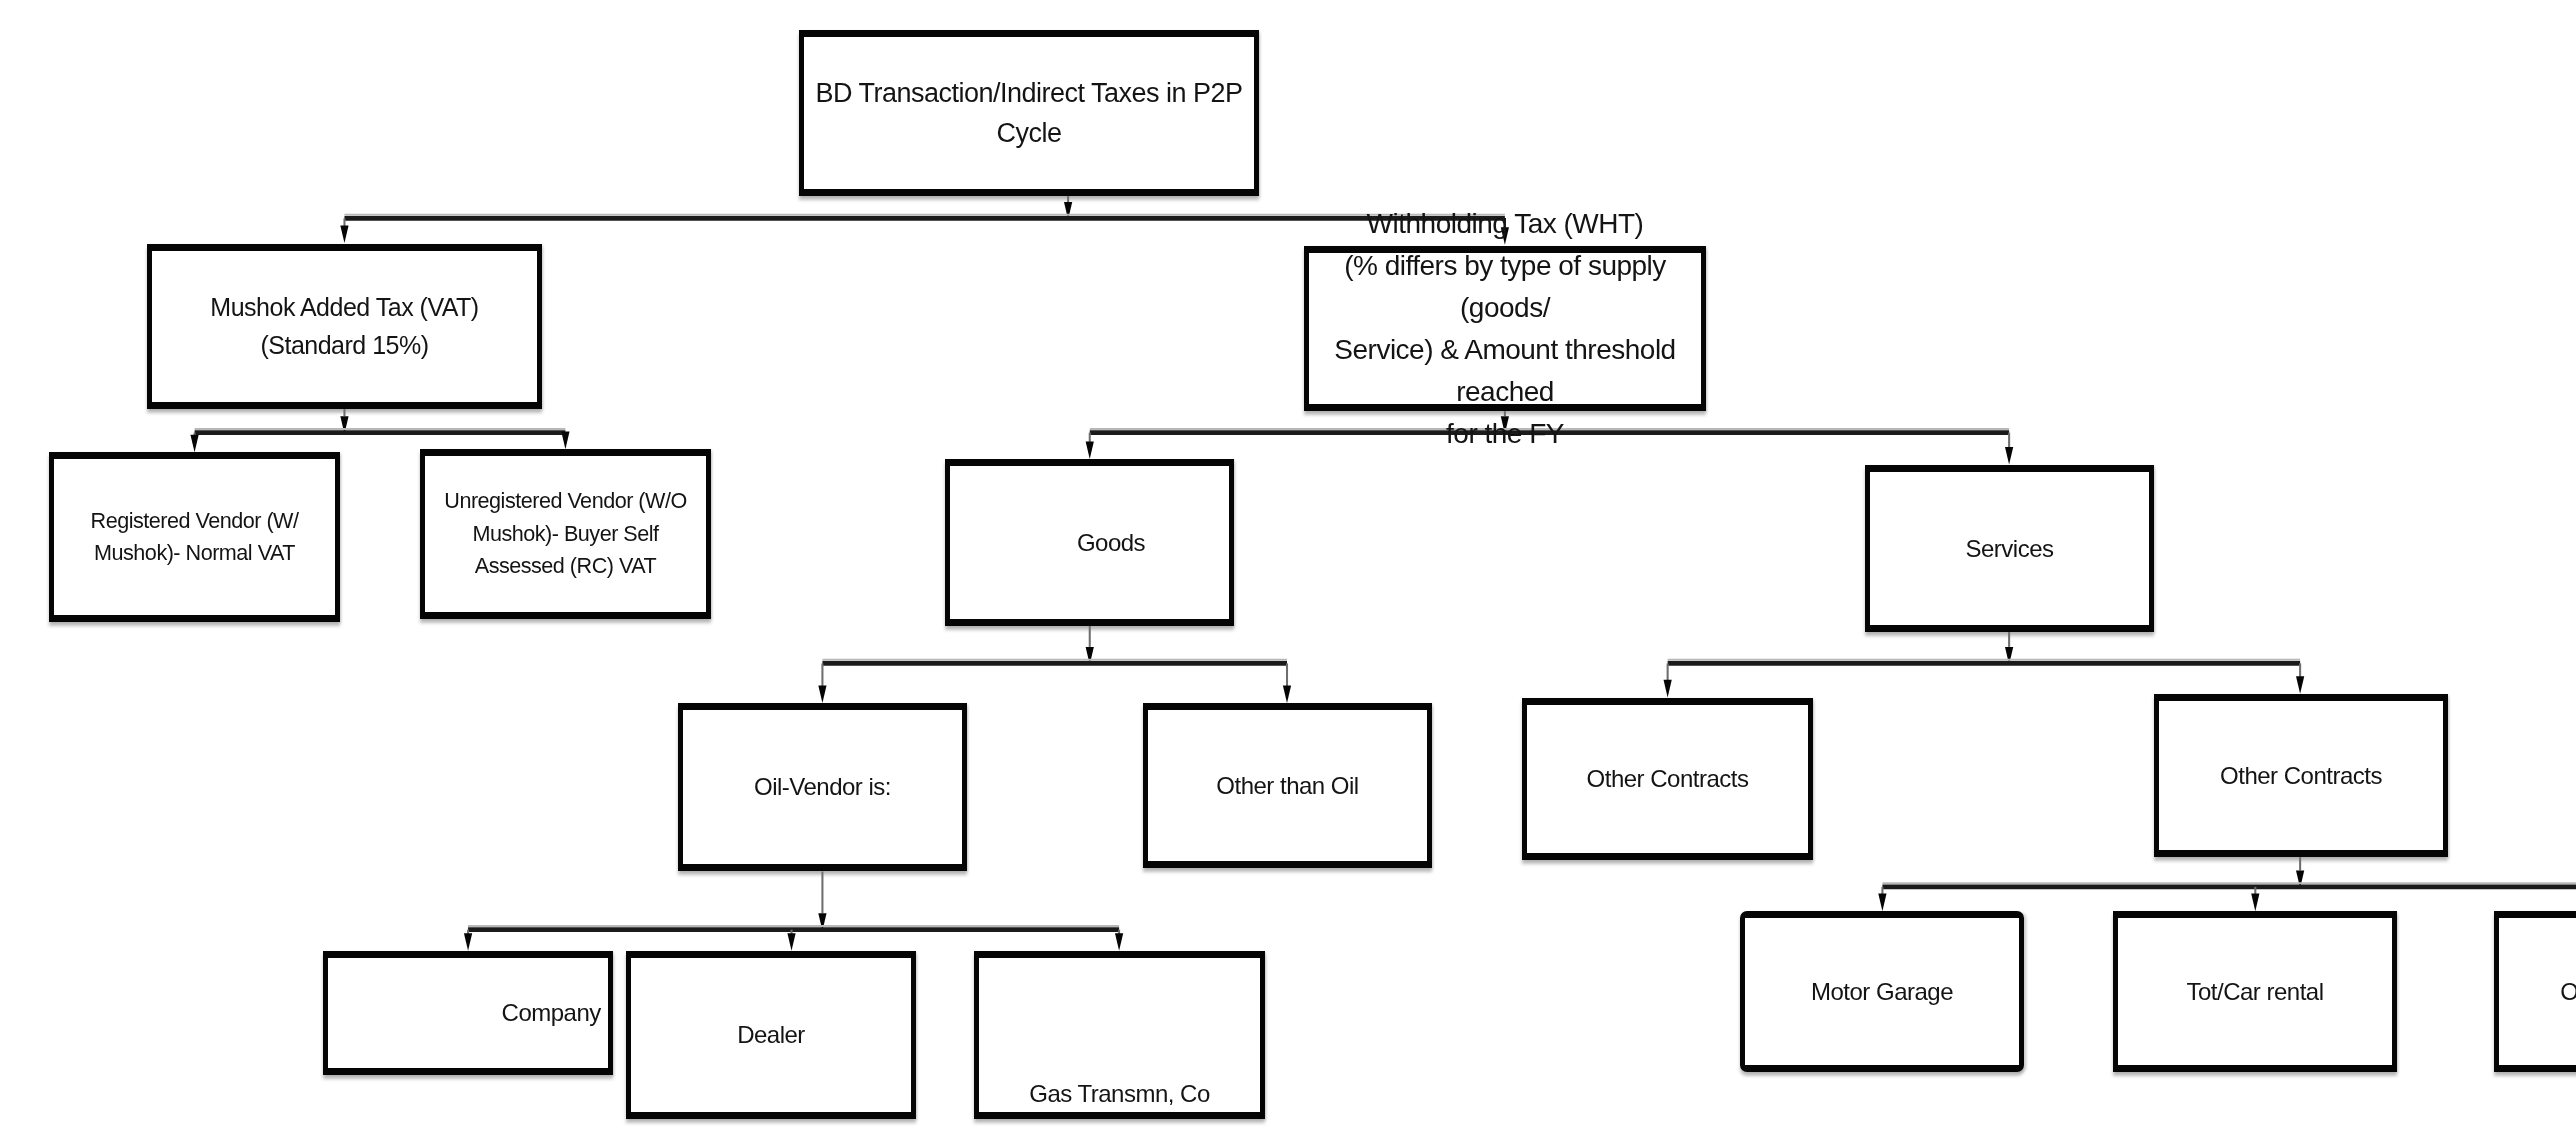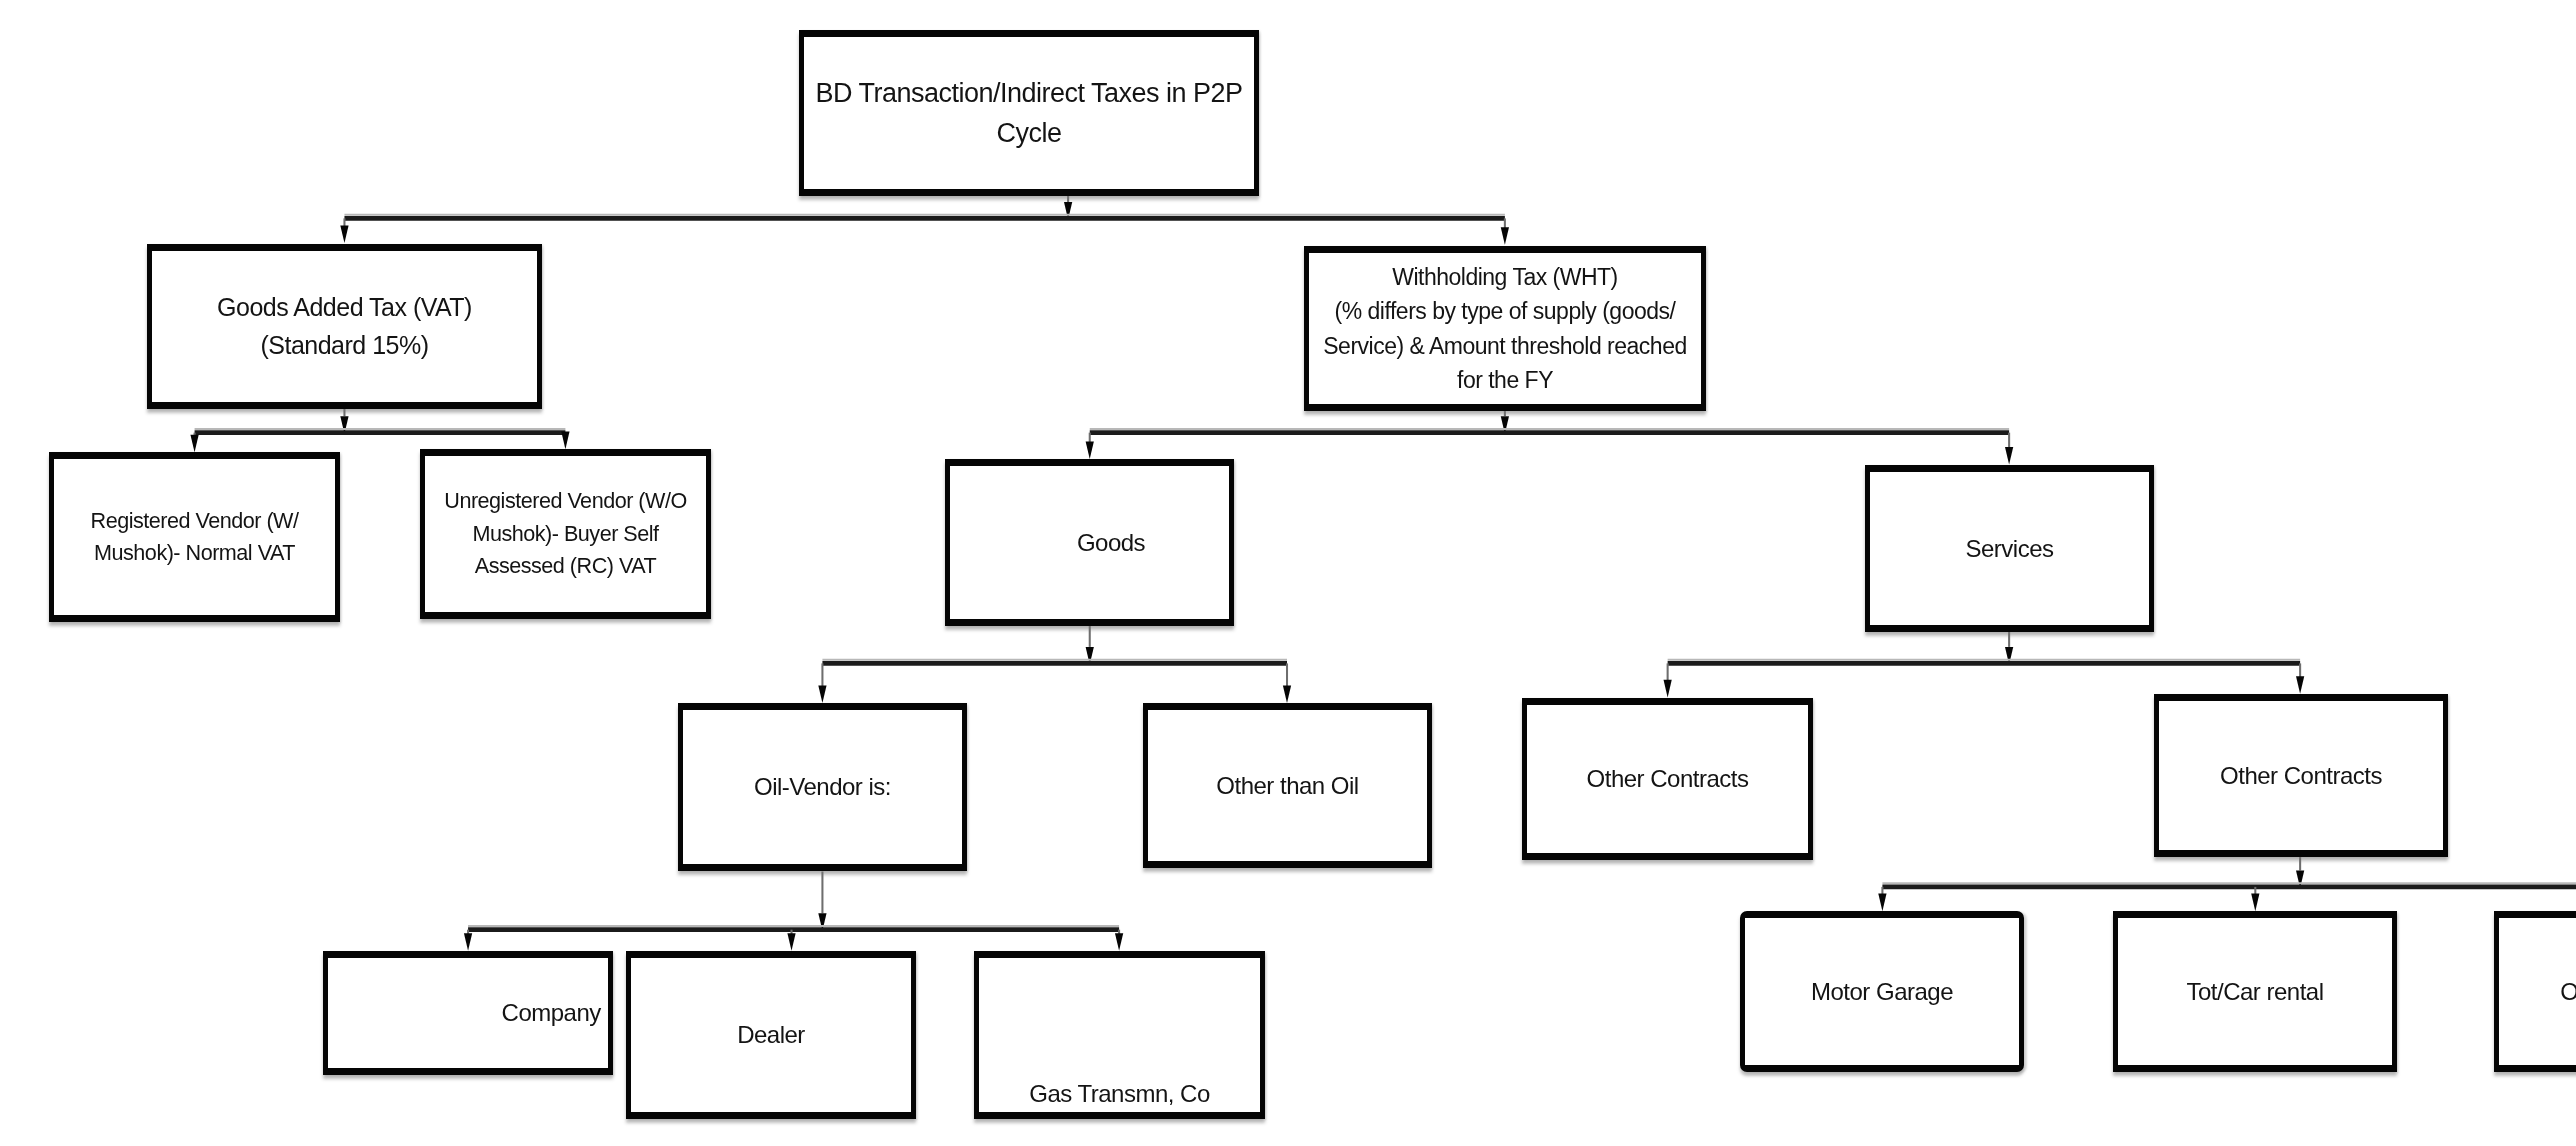--- a/index.html
+++ b/index.html
@@ -38,21 +38,21 @@
     color: #141414;
     letter-spacing: -0.5px;
     line-height: 1.5;
   }
   .node .label { width: 100%; padding: 0 7.2px; }
   .line { display: block; }
   .fs-root { font-size: 27px; }
   .fs-48 { font-size: 25px; }
   .fs-46 { font-size: 24px; }
   .fs-42 { font-size: 21.6px; }
-  .fs-40 { font-size: 23px; }
+  .fs-40 { font-size: 28px; }
 </style>
 </head>
 <body>
 
 <div id="canvas">
 
   <svg class="connectors" viewBox="0 0 5460 2225" xmlns="http://www.w3.org/2000/svg">
 
     <g>
       <line class="stem" x1="2073" y1="380" x2="2073" y2="394"></line>
@@ -138,21 +138,21 @@
 
   <div class="node fs-root" style="left:799px; top:30px; width:460px; height:166px;">
     <div class="label">
       <span class="line">BD Transaction/Indirect Taxes in P2P</span>
       <span class="line">Cycle</span>
     </div>
   </div>
 
   <div class="node fs-48" style="left:147px; top:244px; width:395px; height:165px;">
     <div class="label">
-      <span class="line">Goods Added Tax (VAT)</span>
+      <span class="line">Mushok Added Tax (VAT)</span>
       <span class="line">(Standard 15%)</span>
     </div>
   </div>
   <div class="node fs-40" style="left:1304px; top:246px; width:402px; height:165px;">
     <div class="label">
       <span class="line">Withholding Tax (WHT)</span>
       <span class="line">(% differs by type of supply (goods/</span>
       <span class="line">Service) &amp; Amount threshold reached</span>
       <span class="line">for the FY</span>
     </div>

